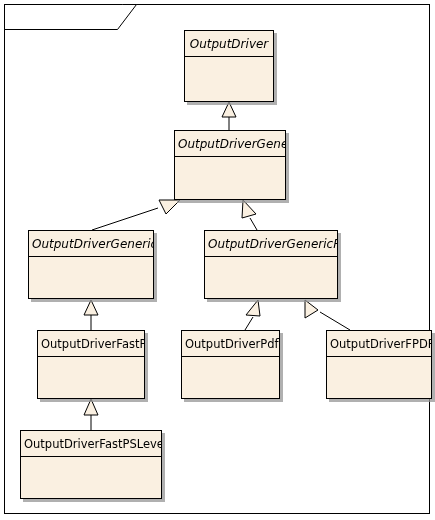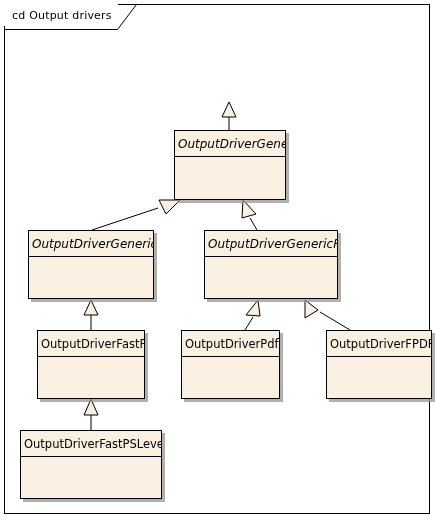--- a/index.html
+++ b/index.html
@@ -106,23 +106,20 @@
 <body>
 
 <div id="diagram-root">
 
   <div class="frame"></div>
 
   <svg class="tab-shape" width="140" height="26">
     <polygon points="0.5,0.5 118.5,0.5 132.5,0.5 113.5,25.5 0.5,25.5" fill="#ffffff" stroke="#000000" stroke-width="1"></polygon>
     <line x1="0.5" y1="0.5" x2="0.5" y2="25.5" stroke="#000000" stroke-width="1"></line>
   </svg>
-  <div class="frame-tab">
-    <span class="frame-tab-label">cd Output drivers</span>
-  </div>
 
   <svg class="edges">
 
     <g>
       <line class="edge-line" x1="229" y1="130" x2="229" y2="116"></line>
       <polygon class="edge-head" points="229,102 222,117 236,117"></polygon>
     </g>
 
     <g>
       <line class="edge-line" x1="92" y1="230" x2="158" y2="208"></line>
@@ -148,20 +145,24 @@
       <line class="edge-line" x1="350" y1="330" x2="320" y2="312"></line>
       <polygon class="edge-head" points="305,300 305,318 318,310"></polygon>
     </g>
 
     <g>
       <line class="edge-line" x1="91" y1="430" x2="91" y2="414"></line>
       <polygon class="edge-head" points="91,399 84,415 98,415"></polygon>
     </g>
   </svg>
 
+  <div class="uml-class" style="left:184px; top:30px; width:90px; height:72px;">
+    <div class="uml-name abstract">OutputDriver</div>
+    <div class="uml-body" style="height:44px;"></div>
+  </div>
 
   <div class="uml-class" style="left:174px; top:130px; width:112px; height:70px;">
     <div class="uml-name abstract">OutputDriverGeneric</div>
     <div class="uml-body" style="height:42px;"></div>
   </div>
 
   <div class="uml-class" style="left:28px; top:230px; width:126px; height:69px;">
     <div class="uml-name abstract">OutputDriverGenericPS</div>
     <div class="uml-body" style="height:41px;"></div>
   </div>

